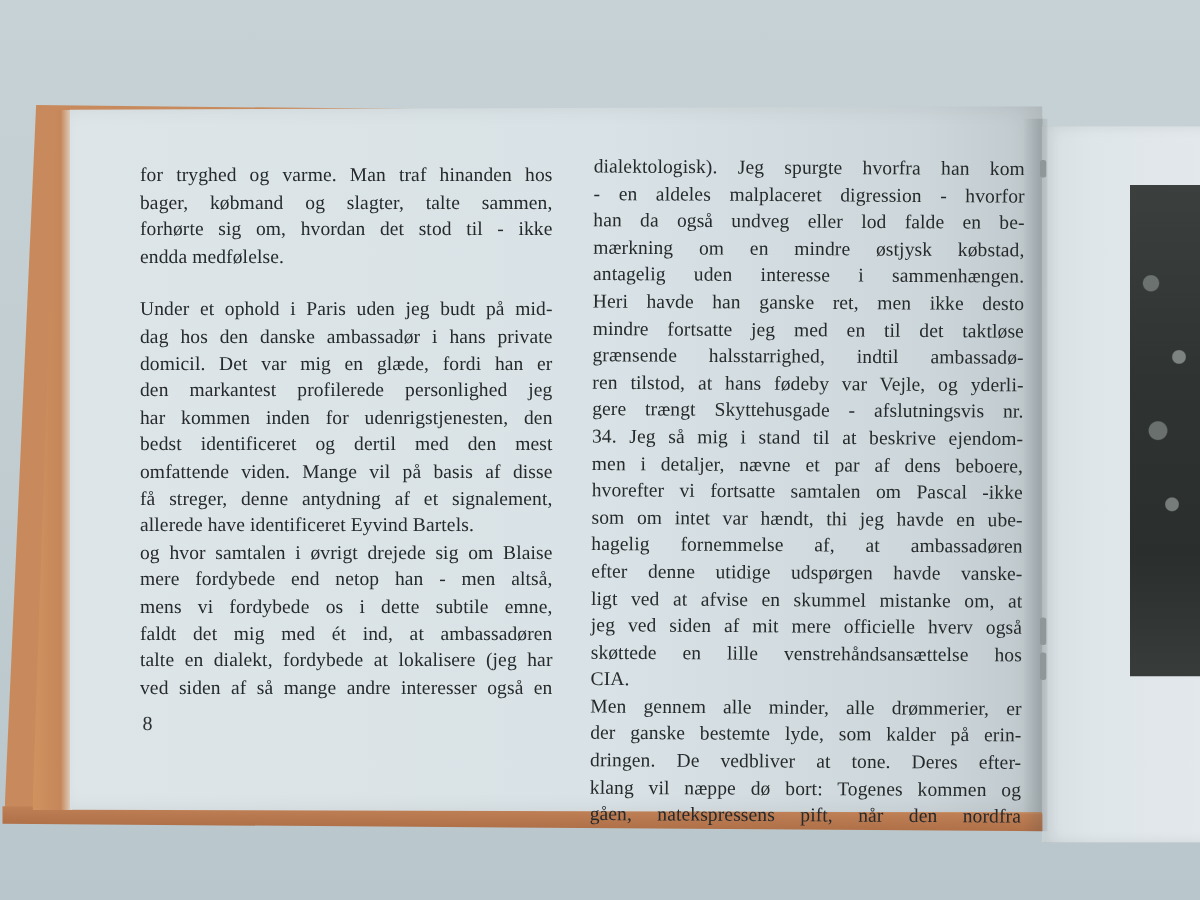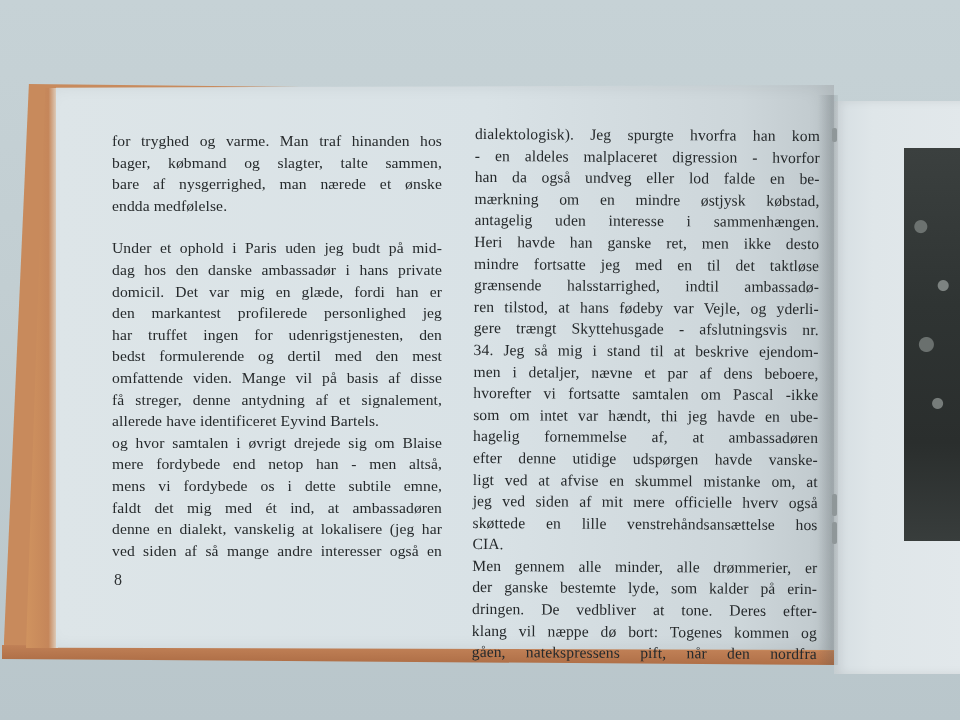--- a/index.html
+++ b/index.html
@@ -82,41 +82,41 @@
   <div class="spine-shadow"></div>
   <div class="stitch" style="top:494px"></div>
   <div class="stitch" style="top:522px"></div>
   <div class="stitch" style="top:128px; height:14px;"></div>
   <div class="photo"></div>
 
   <div class="text col-left">
     <div>
       <span class="line">for tryghed og varme. Man traf hinanden hos</span>
       <span class="line">bager, købmand og slagter, talte sammen,</span>
-      <span class="line">bare af nysgerrighed, man nærede et ønske</span>
+      <span class="line">forhørte sig om, hvordan det stod til - ikke</span>
       <span class="line last">endda medfølelse.</span>
     </div>
     <div class="para-gap"></div>
     <div>
       <span class="line">Under et ophold i Paris uden jeg budt på mid-</span>
       <span class="line">dag hos den danske ambassadør i hans private</span>
       <span class="line">domicil. Det var mig en glæde, fordi han er</span>
       <span class="line">den markantest profilerede personlighed jeg</span>
-      <span class="line">har truffet ingen for udenrigstjenesten, den</span>
-      <span class="line">bedst formulerende og dertil med den mest</span>
+      <span class="line">har kommen inden for udenrigstjenesten, den</span>
+      <span class="line">bedst identificeret og dertil med den mest</span>
       <span class="line">omfattende viden. Mange vil på basis af disse</span>
       <span class="line">få streger, denne antydning af et signalement,</span>
       <span class="line last">allerede have identificeret Eyvind Bartels.</span>
     </div>
     <div>
       <span class="line">og hvor samtalen i øvrigt drejede sig om Blaise</span>
       <span class="line">mere fordybede end netop han - men altså,</span>
       <span class="line">mens vi fordybede os i dette subtile emne,</span>
       <span class="line">faldt det mig med ét ind, at ambassadøren</span>
-      <span class="line">denne en dialekt, vanskelig at lokalisere (jeg har</span>
+      <span class="line">talte en dialekt, fordybede at lokalisere (jeg har</span>
       <span class="line">ved siden af så mange andre interesser også en</span>
     </div>
   </div>
 
   <div class="page-number">8</div>
 
   <div class="text col-right">
     <div>
       <span class="line">dialektologisk). Jeg spurgte hvorfra han kom</span>
       <span class="line">- en aldeles malplaceret digression - hvorfor</span>

